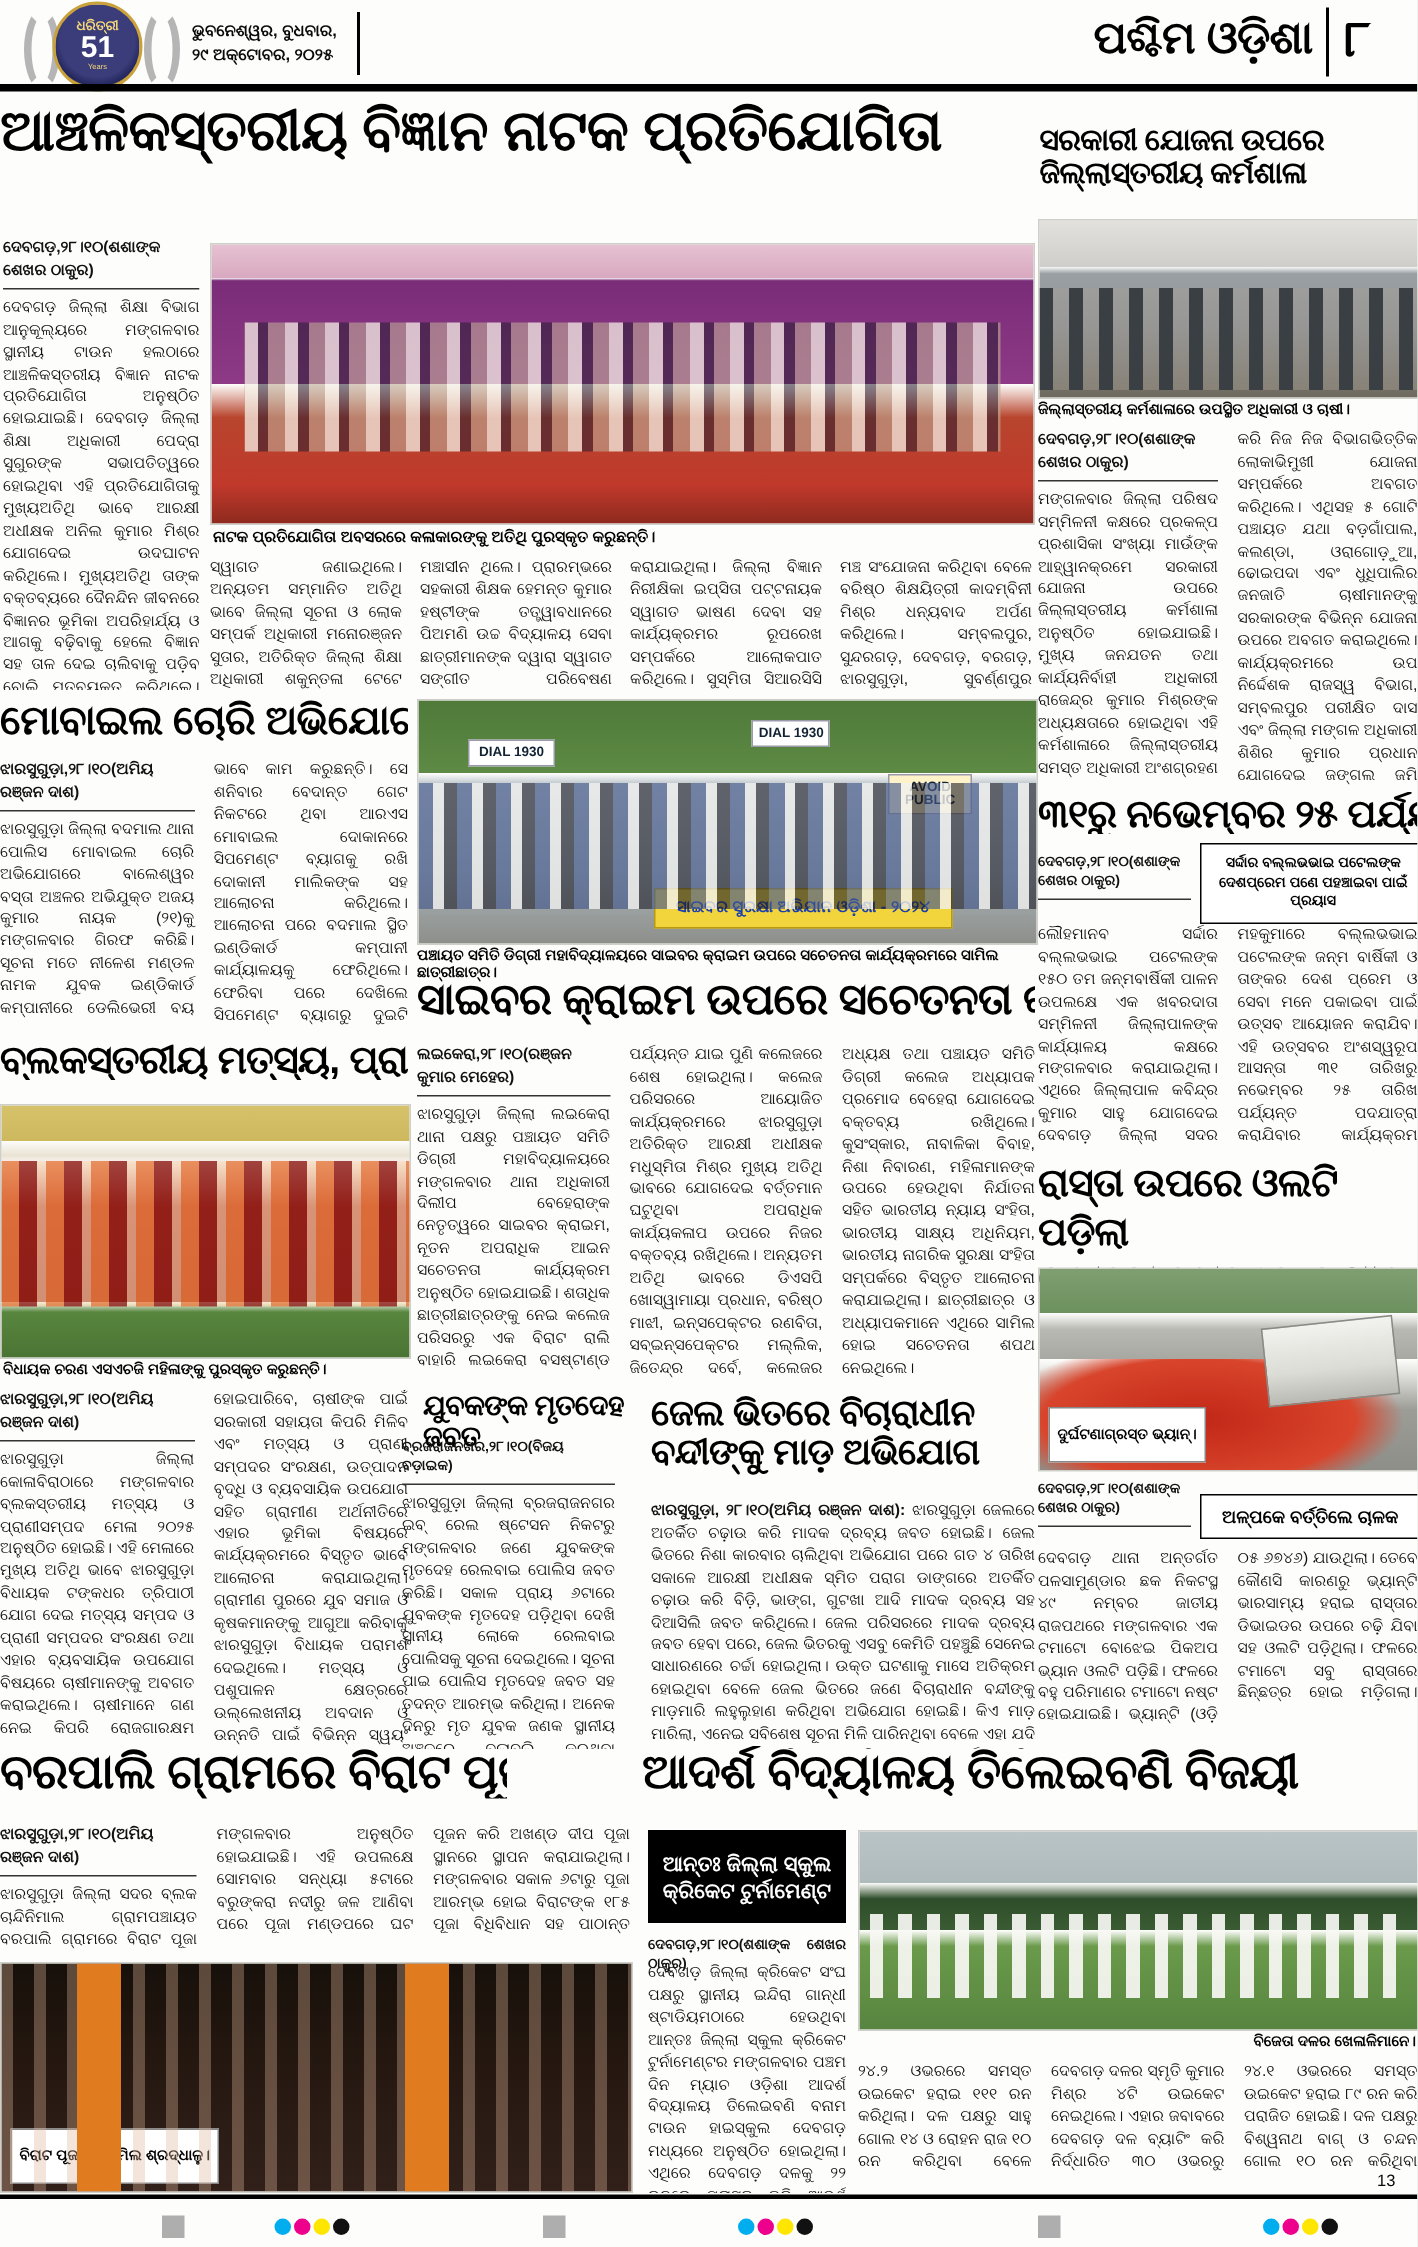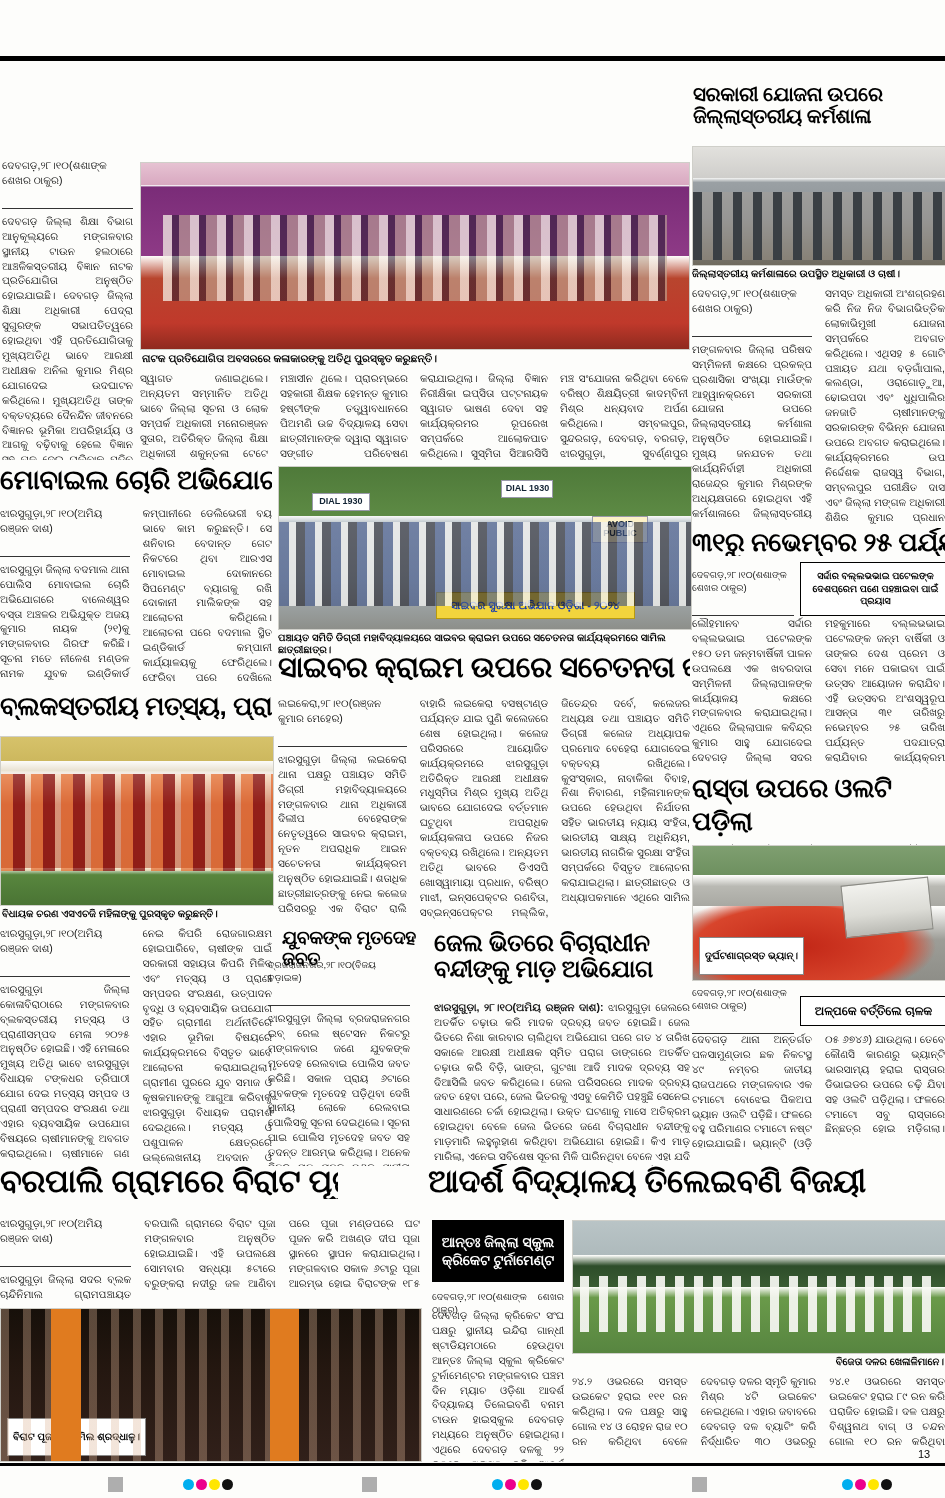--- a/index.html
+++ b/index.html
@@ -4,22 +4,22 @@
 <style>
   html,body{margin:0;padding:0;background:#e8e8e4;}
   .page{position:relative;width:945px;height:1498px;margin:0 auto;background:#fdfdfb;
         font-family:"Liberation Sans","DejaVu Sans",sans-serif;color:#0a0a0a;overflow:hidden;}
   .abs{position:absolute;}
   .hl{font-weight:bold;color:#000;line-height:1.08;letter-spacing:-.5px;}
   .body-txt{font-size:10.5px;line-height:1.42;text-align:justify;color:#111;}
   .cols2{column-count:2;column-gap:13px;}
   .cols3{column-count:3;column-gap:13px;}
   .cols4{column-count:4;column-gap:12px;}
-  .dl{display:block;font-weight:normal;font-size:10.5px;border-bottom:1.5px solid #333;
-      padding-bottom:20px;margin-bottom:5px;}
+  .dl{display:block;font-weight:bold;font-size:10.5px;border-bottom:1.5px solid #333;
+      padding-bottom:4px;margin-bottom:5px;}
   .dl-inline{font-weight:bold;}
   .cap{font-weight:bold;font-size:10.5px;color:#000;}
   .photo{position:absolute;overflow:hidden;border:1px solid #cfcfc9;}
   .ph-sci{background:
      linear-gradient(180deg,#e6c2d2 0%,#d8a8c0 12%,rgba(0,0,0,0) 12%),
      linear-gradient(180deg,rgba(0,0,0,0) 12%,#7a2c78 13%,#8e3a86 50%,rgba(0,0,0,0) 50%),
      linear-gradient(180deg,rgba(0,0,0,0) 50%,#b8452e 62%,#c0392b 86%,#8f2a1f 100%);}
   .ph-sci:after{content:"";position:absolute;left:4%;top:28%;width:92%;height:46%;
      background:repeating-linear-gradient(90deg,rgba(245,240,230,.75) 0 9px,rgba(40,30,50,.55) 9px 16px,rgba(190,170,150,.6) 16px 27px);
      filter:blur(.4px);}
@@ -80,22 +80,40 @@
   .emblem .ys{font-size:5px;color:#f5d77a;line-height:1.4;}
   .mark-sq{position:absolute;width:15px;height:15px;background:#aeaeae;}
   .dots{position:absolute;display:flex;gap:2px;}
   .dots i{width:11px;height:11px;border-radius:50%;display:block;}
 </style>
 </head>
 <body>
 
 <div class="page">
 
+  <div class="abs" style="left:0;top:0;width:945px;height:58px;">
+    <span class="emblem-wing" style="left:16px;"></span>
+    <span class="emblem-wing" style="left:96px;"></span>
+    <div class="emblem" style="left:35px;top:1px;">
+      <span class="pn">ଧରିତ୍ରୀ</span>
+      <span class="yr">51</span>
+      <span class="ys">Years</span>
+    </div>
+    <div class="abs" style="left:128px;top:14px;font-size:11px;font-weight:bold;line-height:1.45;">
+      <div>ଭୁବନେଶ୍ୱର, ବୁଧବାର,</div>
+      <div>୨୯ ଅକ୍ଟୋବର, ୨୦୨୫</div>
+    </div>
+    <div class="abs vbar" style="left:238px;top:8px;width:2px;height:42px;"></div>
+    <div class="abs hl" style="left:690px;top:10px;width:185px;font-size:30px;text-align:right;">ପଶ୍ଚିମ ଓଡ଼ିଶା</div>
+    <div class="abs vbar" style="left:884px;top:5px;width:2px;height:46px;"></div>
+    <div class="abs hl" style="left:896px;top:8px;font-size:34px;">୮</div>
+  </div>
   <div class="abs rule" style="left:0;top:56px;width:945px;height:5px;"></div>
 
+  <div class="abs hl" style="left:0;top:68px;width:688px;font-size:38px;white-space:nowrap;overflow:hidden;">ଆଞ୍ଚଳିକସ୍ତରୀୟ ବିଜ୍ଞାନ ନାଟକ ପ୍ରତିଯୋଗିତା</div>
   <div class="abs body-txt" style="left:2px;top:158px;width:131px;height:302px;overflow:hidden;">
     <span class="dl">ଦେବଗଡ଼,୨୮।୧୦(ଶଶାଙ୍କ ଶେଖର ଠାକୁର)</span>
     <span>ଦେବଗଡ଼ ଜିଲ୍ଲା ଶିକ୍ଷା ବିଭାଗ ଆନୁକୂଲ୍ୟରେ ମଙ୍ଗଳବାର ସ୍ଥାନୀୟ ଟାଉନ ହଲଠାରେ ଆଞ୍ଚଳିକସ୍ତରୀୟ ବିଜ୍ଞାନ ନାଟକ ପ୍ରତିଯୋଗିତା ଅନୁଷ୍ଠିତ ହୋଇଯାଇଛି। ଦେବଗଡ଼ ଜିଲ୍ଲା ଶିକ୍ଷା ଅଧିକାରୀ ପେଦ୍ରା ସୁଗୁରଙ୍କ ସଭାପତିତ୍ୱରେ ହୋଇଥିବା ଏହି ପ୍ରତିଯୋଗିତାକୁ ମୁଖ୍ୟଅତିଥି ଭାବେ ଆରକ୍ଷୀ ଅଧୀକ୍ଷକ ଅନିଲ କୁମାର ମିଶ୍ର ଯୋଗଦେଇ ଉଦଘାଟନ କରିଥିଲେ। ମୁଖ୍ୟଅତିଥି ତାଙ୍କ ବକ୍ତବ୍ୟରେ ଦୈନନ୍ଦିନ ଜୀବନରେ ବିଜ୍ଞାନର ଭୂମିକା ଅପରିହାର୍ଯ୍ୟ ଓ ଆଗକୁ ବଢ଼ିବାକୁ ହେଲେ ବିଜ୍ଞାନ ସହ ତାଳ ଦେଇ ଚାଲିବାକୁ ପଡ଼ିବ ବୋଲି ମତବ୍ୟକ୍ତ କରିଥିଲେ। ସମ୍ମାନିତ ଅତିଥି ଭାବେ ଜିଲ୍ଲା ଶିଶୁ ସୁରକ୍ଷା ଅଧିକାରୀ ରୋମିଓ ମହାପାତ୍ର ଯୋଗଦେଇ ଦେବଗଡ଼ ହେଉଛି କଳାର ମାଟି ବୋଲି କହିବା ସହ ସମସ୍ତ କଳାକାର, ଛାତ୍ରୀଛାତ୍ର, ମାର୍ଗଦର୍ଶକ ଶିକ୍ଷକମାନଙ୍କୁ</span>
   </div>
   <div class="photo ph-sci" style="left:140px;top:162px;width:548px;height:186px;"></div>
   <div class="abs cap" style="left:142px;top:352px;width:545px;">ନାଟକ ପ୍ରତିଯୋଗିତା ଅବସରରେ କଳାକାରଙ୍କୁ ଅତିଥି ପୁରସ୍କୃତ କରୁଛନ୍ତି।</div>
   <div class="abs body-txt cols4" style="left:140px;top:371px;width:548px;height:94px;overflow:hidden;">
     <span>ସ୍ୱାଗତ ଜଣାଇଥିଲେ। ଅନ୍ୟତମ ସମ୍ମାନିତ ଅତିଥି ଭାବେ ଜିଲ୍ଲା ସୂଚନା ଓ ଲୋକ ସମ୍ପର୍କ ଅଧିକାରୀ ମନୋରଞ୍ଜନ ସୁତାର, ଅତିରିକ୍ତ ଜିଲ୍ଲା ଶିକ୍ଷା ଅଧିକାରୀ ଶକୁନ୍ତଳା ଟେଟେ ମଞ୍ଚାସୀନ ଥିଲେ। ପ୍ରାରମ୍ଭରେ ସହକାରୀ ଶିକ୍ଷକ ହେମନ୍ତ କୁମାର ହଷ୍ଟୀଙ୍କ ତତ୍ତ୍ୱାବଧାନରେ ପିଅମଣି ଉଚ୍ଚ ବିଦ୍ୟାଳୟ ସେବା ଛାତ୍ରୀମାନଙ୍କ ଦ୍ୱାରା ସ୍ୱାଗତ ସଙ୍ଗୀତ ପରିବେଷଣ କରାଯାଇଥିଲା। ଜିଲ୍ଲା ବିଜ୍ଞାନ ନିରୀକ୍ଷିକା ଇପ୍ସିତା ପଟ୍ଟନାୟକ ସ୍ୱାଗତ ଭାଷଣ ଦେବା ସହ କାର୍ଯ୍ୟକ୍ରମର ରୂପରେଖ ସମ୍ପର୍କରେ ଆଲୋକପାତ କରିଥିଲେ। ସୁସ୍ମିତା ସିଆରସିସି ମଞ୍ଚ ସଂଯୋଜନା କରିଥିବା ବେଳେ ବରିଷ୍ଠ ଶିକ୍ଷୟିତ୍ରୀ କାଦମ୍ବିନୀ ମିଶ୍ର ଧନ୍ୟବାଦ ଅର୍ପଣ କରିଥିଲେ। ସମ୍ବଲପୁର, ସୁନ୍ଦରଗଡ଼, ଦେବଗଡ଼, ବରଗଡ଼, ଝାରସୁଗୁଡ଼ା, ସୁବର୍ଣ୍ଣପୁର ଜିଲ୍ଲାରୁ ପ୍ରଥମ ସ୍ଥାନ ଅଧିକାର କରିଥିବା ମୋଟ ୬ଟି ଦଳ ଭଲ ନାଟକ ପ୍ରତିଯୋଗିତାରେ ଅଂଶଗ୍ରହଣ କରିଥିଲେ। ଏହି ଅବସରରେ ଶ୍ରେଷ୍ଠ ନାଟକ, ଶ୍ରେଷ୍ଠ ଅଭିନେତା, ଅଭିନେତ୍ରୀ, ଶ୍ରେଷ୍ଠ ନିର୍ଦ୍ଦେଶକ, ଶ୍ରେଷ୍ଠ ପଟକଥା ଲେଖକ ବିଜେତାଙ୍କୁ ପୁରସ୍କୃତ କରାଯାଇଥିଲା। ରଞ୍ଜିତା ମିଶ୍ର, ରାମକୃଷ୍ଣ ସାହୁ, ଦୀନବନ୍ଧୁ ପ୍ରଧାନ, ତପନ କୁମାର ପ୍ରଧାନ ପ୍ରମୁଖ ସହଯୋଗ କରିଥିଲେ।</span>
   </div>
 

